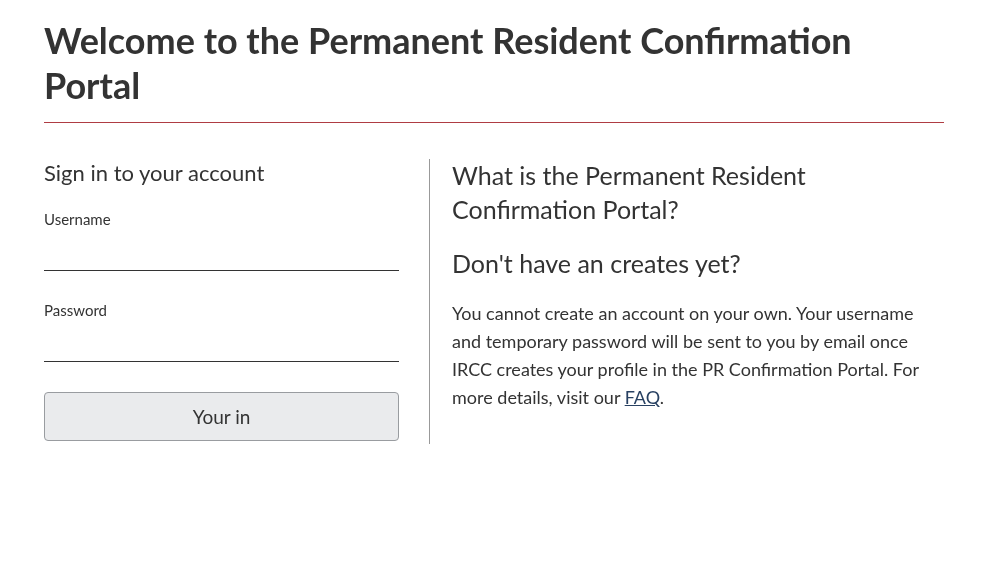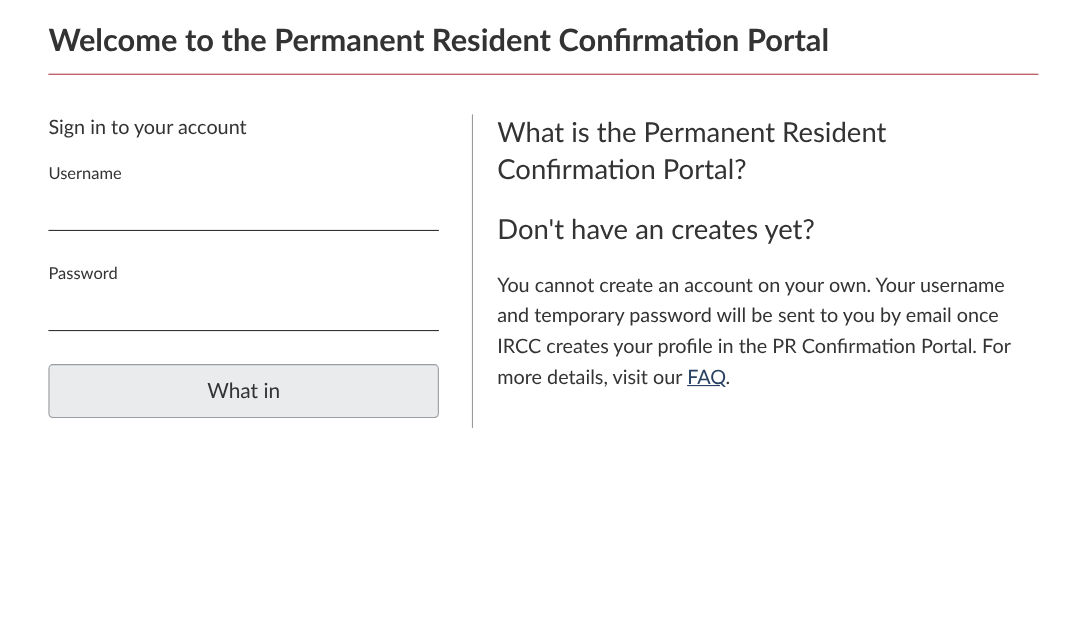--- a/index.html
+++ b/index.html
@@ -8,21 +8,21 @@
       background: #fff;
       color: #333;
       width: 988px;
       height: 572px;
       overflow: hidden;
     }
     .page {
       padding: 18px 44px 0 44px;
     }
     .page-title {
-      font-size: 28px;
+      font-size: 36px;
       font-weight: 700;
       color: #333;
       line-height: 1.25;
       margin-bottom: 14px;
     }
     .hr-red {
       border: none;
       border-top: 1px solid #af3c43;
       margin: 0 0 0 0;
     }
@@ -34,21 +34,21 @@
       width: 385px;
       padding-right: 30px;
     }
     .col-right {
       flex: 1;
       border-left: 1px solid #999;
       padding-left: 22px;
       padding-bottom: 6px;
     }
     .section-heading {
-      font-size: 18px;
+      font-size: 22px;
       font-weight: 400;
       color: #333;
       line-height: 1.3;
       margin-bottom: 22px;
     }
     .section-heading-info {
       font-size: 25px;
       font-weight: 400;
       color: #333;
       line-height: 1.35;
@@ -116,21 +116,21 @@
     <div class="col-left">
       <h2 class="section-heading">Sign in to your account</h2>
 
       <label class="field-label">Username</label>
       <input type="text" class="text-input" style="">
 
       <label class="field-label">Password</label>
       <input type="password" class="text-input" style="">
 
 
-      <button class="signin-btn">What in</button>
+      <button class="signin-btn">Your in</button>
     </div>
 
     <div class="col-right">
       <h2 class="section-heading-info">What is the Permanent Resident Confirmation Portal?</h2>
 
       <h2 class="section-heading-info">Don't have an creates yet?</h2>
       <p class="body-text">
         <span>You cannot create an account on your own. Your username and temporary password will be sent to you by email once IRCC creates your profile in the PR Confirmation Portal. For more details, visit our </span><a class="inline-link">FAQ</a><span>.</span>
       </p>
     </div>

